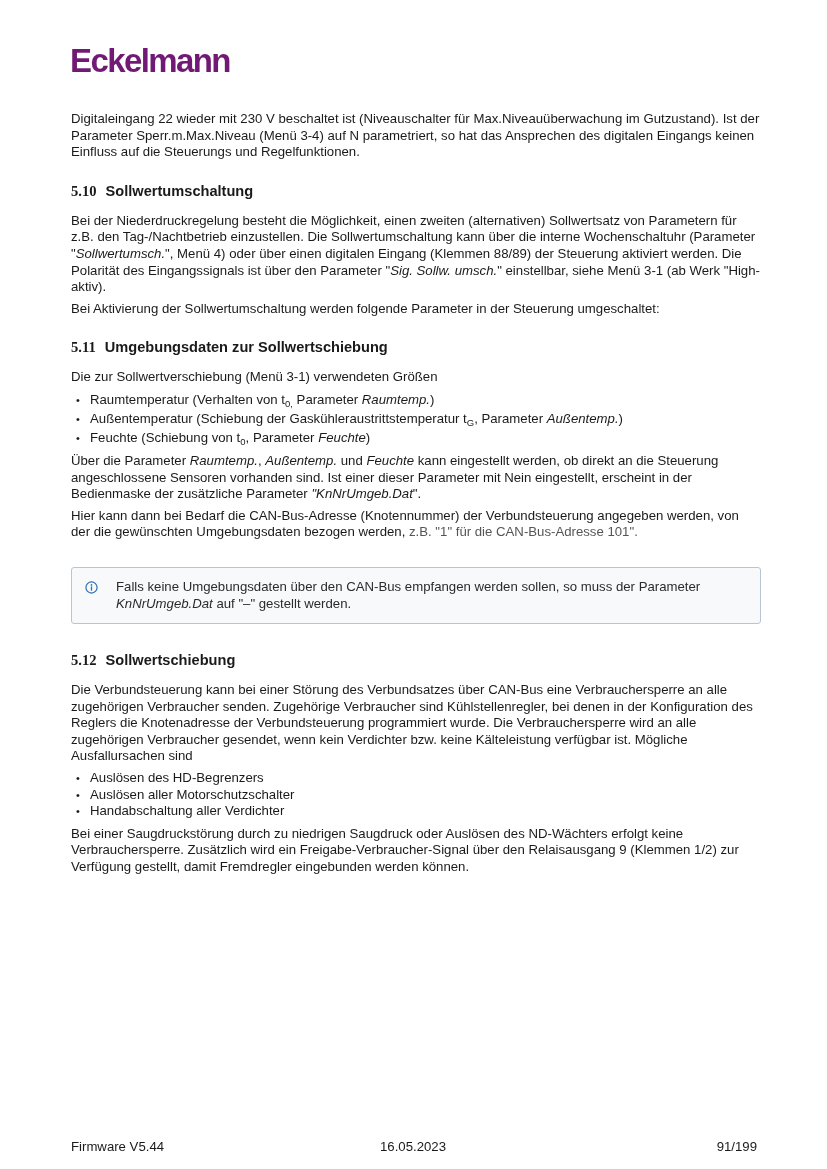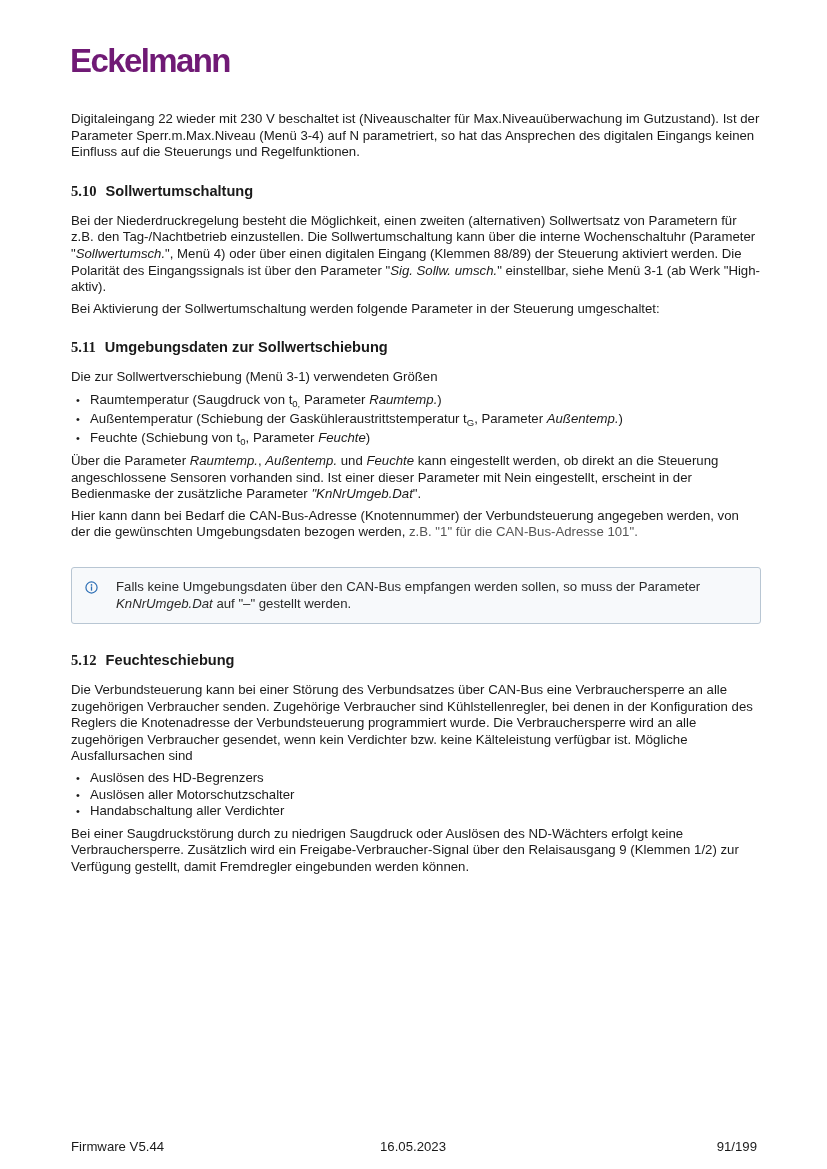--- a/index.html
+++ b/index.html
@@ -51,39 +51,39 @@
   </h2>
   <p><span>Bei der Niederdruckregelung besteht die Möglichkeit, einen zweiten (alternativen) Sollwertsatz von Parametern für z.B. den Tag-/Nachtbetrieb einzustellen. Die Sollwertumschaltung kann über die interne Wochenschaltuhr (Parameter "</span><em>Sollwertumsch.</em><span>", Menü 4) oder über einen digitalen Eingang (Klemmen 88/89) der Steuerung aktiviert werden. Die Polarität des Eingangssignals ist über den Parameter "</span><em>Sig. Sollw. umsch.</em><span>" einstellbar, siehe Menü 3-1 (ab Werk "High-aktiv).</span></p>
   <p>Bei Aktivierung der Sollwertumschaltung werden folgende Parameter in der Steuerung umgeschaltet:</p>
 
   <h2>
     <span class="num">5.11</span>
     <span>Umgebungsdaten zur Sollwertschiebung</span>
   </h2>
   <p>Die zur Sollwertverschiebung (Menü 3-1) verwendeten Größen</p>
   <ul class="spaced">
-    <li><span>Raumtemperatur (Saugdruck von t</span><sub>0,</sub><span> Parameter </span><em>Raumtemp.</em><span>)</span></li>
+    <li><span>Raumtemperatur (Verhalten von t</span><sub>0,</sub><span> Parameter </span><em>Raumtemp.</em><span>)</span></li>
     <li><span>Außentemperatur (Schiebung der Gaskühleraustrittstemperatur t</span><sub>G</sub><span>, Parameter </span><em>Außentemp.</em><span>)</span></li>
     <li><span>Feuchte (Schiebung von t</span><sub>0</sub><span>, Parameter </span><em>Feuchte</em><span>)</span></li>
   </ul>
   <p><span>Über die Parameter </span><em>Raumtemp.</em><span>, </span><em>Außentemp.</em><span> und </span><em>Feuchte</em><span> kann eingestellt werden, ob direkt an die Steuerung angeschlossene Sensoren vorhanden sind. Ist einer dieser Parameter mit Nein eingestellt, erscheint in der Bedienmaske der zusätzliche Parameter </span><em>"KnNrUmgeb.Dat</em><span>".</span></p>
   <p><span>Hier kann dann bei Bedarf die CAN-Bus-Adresse (Knotennummer) der Verbundsteuerung angegeben werden, von der die gewünschten Umgebungsdaten bezogen werden,</span><span class="gray"> z.B. "1" für die CAN-Bus-Adresse 101".</span></p>
 
   <div class="note">
     <svg class="icon" viewBox="0 0 14 14">
       <circle cx="7" cy="7" r="6" fill="none" stroke="#2d6fb5" stroke-width="1.3"></circle>
       <circle cx="7" cy="4.2" r="0.9" fill="#2d6fb5"></circle>
       <rect x="6.3" y="5.8" width="1.4" height="4.6" fill="#2d6fb5"></rect>
     </svg>
     <span>Falls keine Umgebungsdaten über den CAN-Bus empfangen werden sollen, so muss der Parameter </span><em>KnNrUmgeb.Dat</em><span> auf "–" gestellt werden.</span>
   </div>
 
   <h2 style="margin-top:27px">
     <span class="num">5.12</span>
-    <span>Feuchteschiebung</span>
+    <span>Sollwertschiebung</span>
   </h2>
   <p>Die Verbundsteuerung kann bei einer Störung des Verbundsatzes über CAN-Bus eine Verbrauchersperre an alle zugehörigen Verbraucher senden. Zugehörige Verbraucher sind Kühlstellenregler, bei denen in der Konfiguration des Reglers die Knotenadresse der Verbundsteuerung programmiert wurde. Die Verbrauchersperre wird an alle zugehörigen Verbraucher gesendet, wenn kein Verdichter bzw. keine Kälteleistung verfügbar ist. Mögliche Ausfallursachen sind</p>
   <ul>
     <li>Auslösen des HD-Begrenzers</li>
     <li>Auslösen aller Motorschutzschalter</li>
     <li>Handabschaltung aller Verdichter</li>
   </ul>
   <p>Bei einer Saugdruckstörung durch zu niedrigen Saugdruck oder Auslösen des ND-Wächters erfolgt keine Verbrauchersperre. Zusätzlich wird ein Freigabe-Verbraucher-Signal über den Relaisausgang 9 (Klemmen 1/2) zur Verfügung gestellt, damit Fremdregler eingebunden werden können.</p>
 </div>
 

